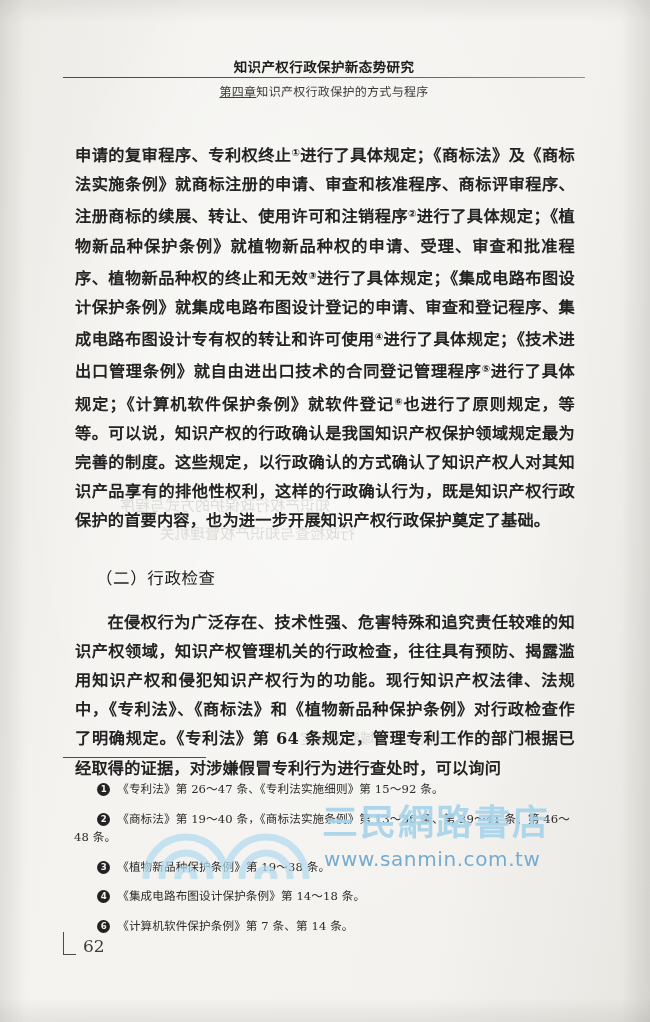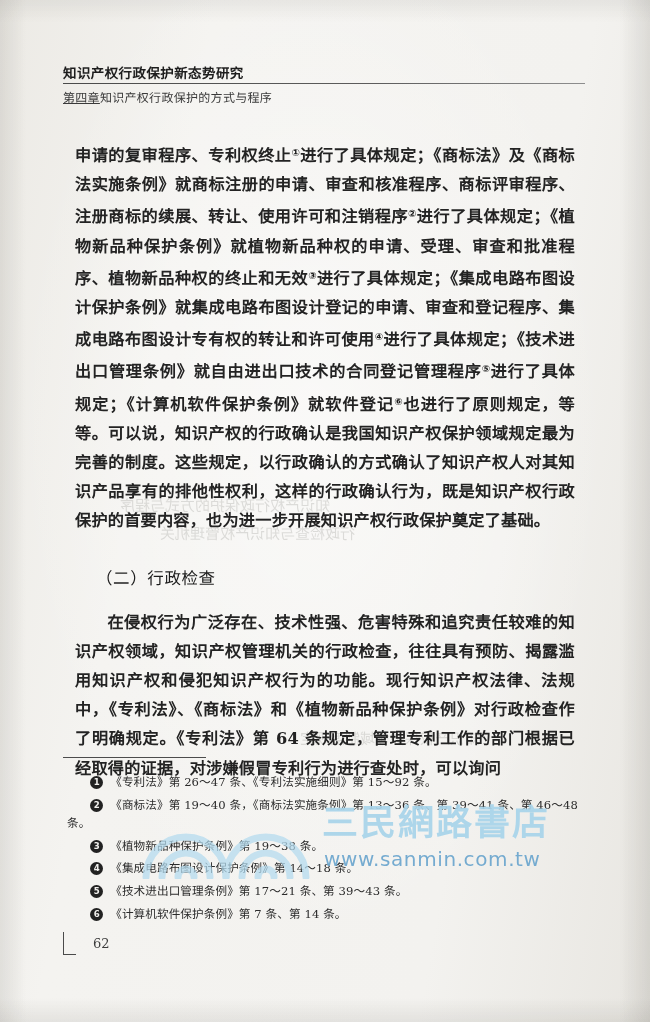--- a/index.html
+++ b/index.html
@@ -46,22 +46,23 @@
     left: 0; top: 0;
     width: 650px;
     height: 1022px;
     z-index: 3;
   }
 
   
   .runhead {
     position: absolute;
     left: 63px;
-    top: 64px;
+    top: 58px;
     width: 522px;
+    text-align: center;
   }
   .runhead-title {
     font-weight: bold;
     font-size: 13.5px;
     letter-spacing: 0.4px;
     color: #1d1d1d;
     line-height: 18px;
     white-space: nowrap;
   }
   .runhead-rule {
@@ -138,21 +139,21 @@
     top: 769px;
     width: 524px;
   }
   .fn {
     font-size: 11.6px;
     line-height: 18.6px;
     color: #2b2b2b;
     font-family: "DejaVu Serif", "Liberation Serif", serif;
     text-indent: 2em;
     letter-spacing: 0.1px;
-    margin: 4px;
+    margin: 11px;
   }
   .fn .marker {
     display: inline-block;
     width: 13px;
     height: 13px;
     line-height: 13px;
     border-radius: 50%;
     background: #222;
     color: #f2f1ee;
     font-size: 8.6px;
@@ -169,23 +170,23 @@
     position: absolute;
     left: 63px;
     top: 932px;
     width: 12px;
     height: 22px;
     border-left: 1.5px solid #4a4a4a;
     border-bottom: 1.5px solid #4a4a4a;
   }
   .folio-num {
     position: absolute;
-    left: 93px;
+    left: 83px;
     top: 936px;
-    font-size: 13px;
+    font-size: 17px;
     color: #3c3c3c;
     font-family: "DejaVu Serif", "Liberation Serif", serif;
   }
 
   
   .watermark {
     position: absolute;
     left: 140px;
     top: 785px;
     width: 460px;
@@ -274,23 +275,20 @@
         <span class="marker">1</span><span>《专利法》第 26～47 条、《专利法实施细则》第 15～92 条。</span>
       </p>
       <p class="fn">
         <span class="marker">2</span><span>《商标法》第 19～40 条，《商标法实施条例》第 13～36 条、第 39～41 条、第 46～48 条。</span>
       </p>
       <p class="fn">
         <span class="marker">3</span><span>《植物新品种保护条例》第 19～38 条。</span>
       </p>
       <p class="fn">
         <span class="marker">4</span><span>《集成电路布图设计保护条例》第 14～18 条。</span>
-      </p>
-      <p class="fn">
-        <span class="marker">5</span><span>《技术进出口管理条例》第 17～21 条、第 39～43 条。</span>
       </p>
       <p class="fn">
         <span class="marker">6</span><span>《计算机软件保护条例》第 7 条、第 14 条。</span>
       </p>
     </div>
 
     <div class="folio-mark"></div>
     <div class="folio-num">62</div>
 
   </div>

